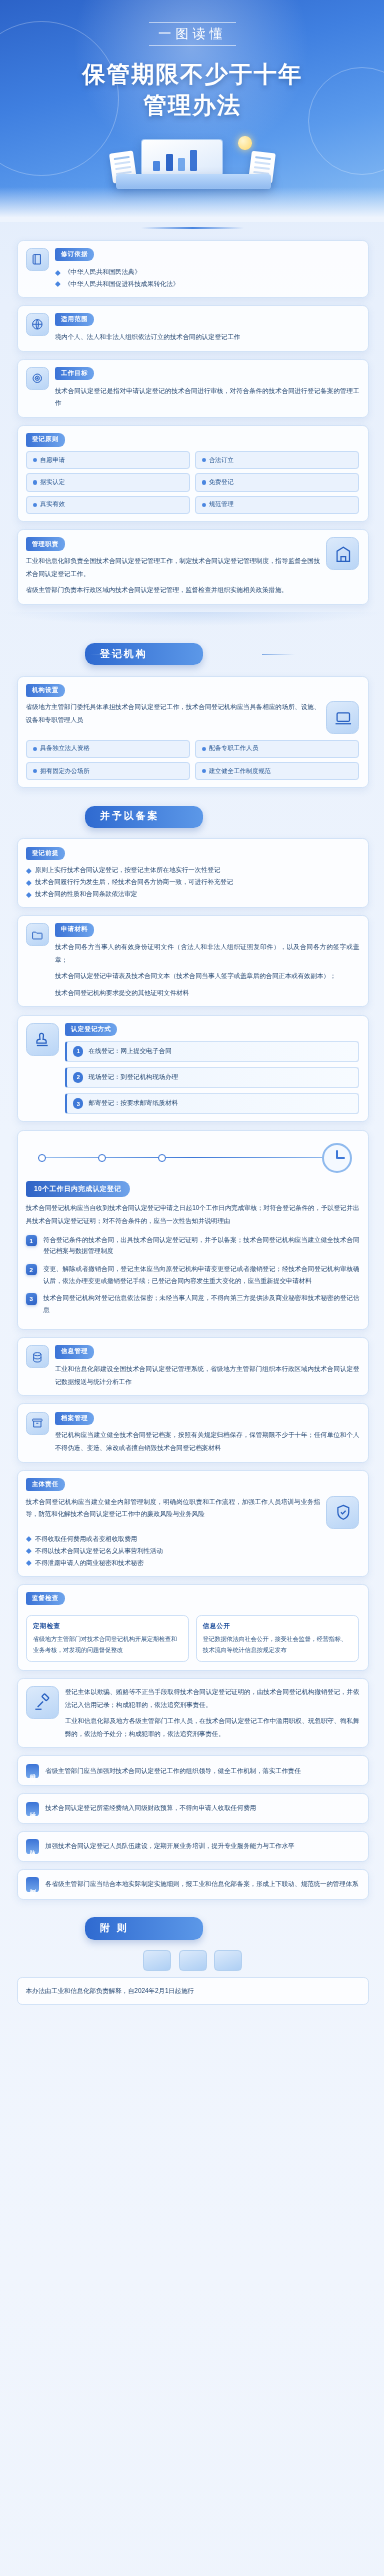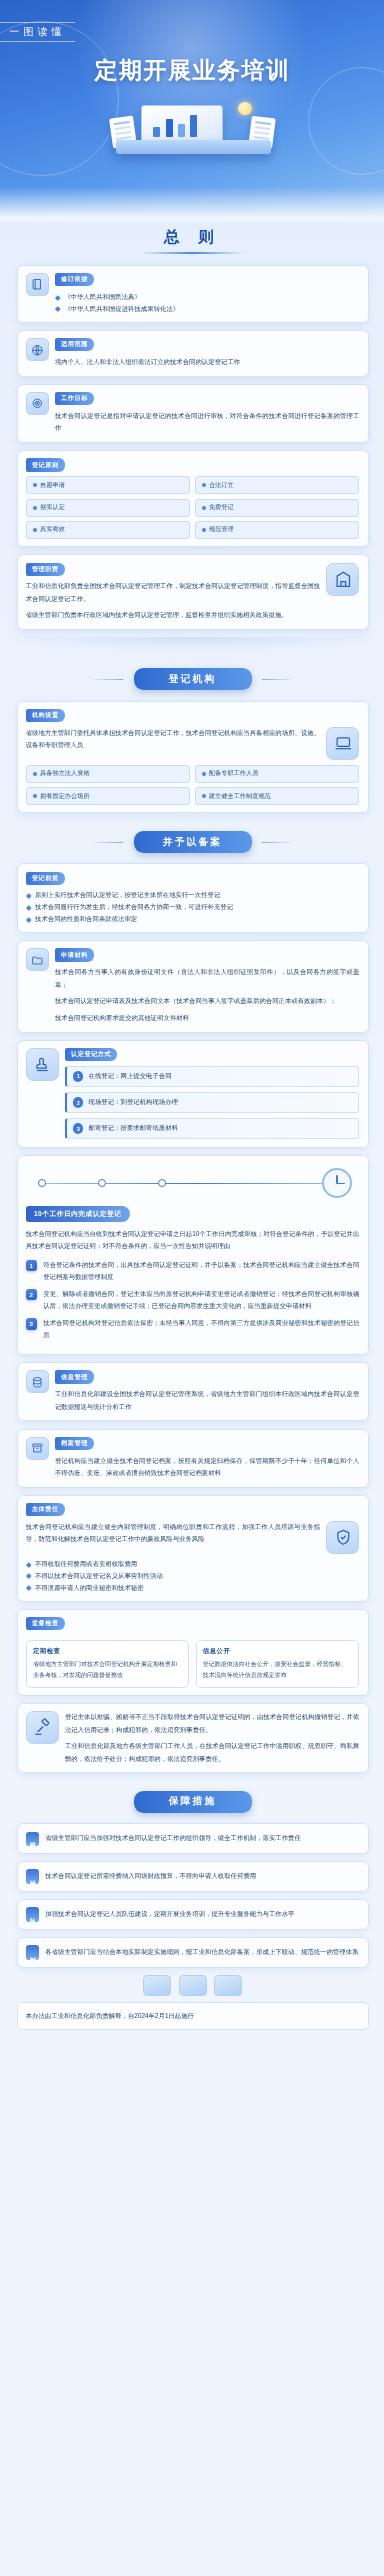--- a/index.html
+++ b/index.html
@@ -38,24 +38,24 @@
   }
   .hero-ring {
     position: absolute;
     border: 0.5px solid rgba(255,255,255,.25);
     border-radius: 50%;
   }
   .hero-ring.r1 { width: 155px; height: 155px; top: 20.6px; left: -36px; }
   .hero-ring.r2 { width: 108px; height: 108px; top: 67px; right: -31px; }
   .hero-kicker {
     position: relative;
-    text-align: left;
+    text-align: center;
     margin-top: 21.6px;
     color: #ffffff;
-    font-size: 10px;
+    font-size: 13px;
     letter-spacing: 4.1px;
   }
   .hero-kicker span {
     display: inline-block;
     padding: 2.1px 9.3px;
     border-top: 0.5px solid rgba(255,255,255,.55);
     border-bottom: 0.5px solid rgba(255,255,255,.55);
   }
   .hero-title {
     position: relative;
@@ -114,21 +114,21 @@
     width: 13.4px; height: 13.4px; border-radius: 50%;
     background: radial-gradient(circle at 35% 35%, #fff6cf, #ffd76a);
     box-shadow: 0 0 7.2px rgba(255,226,140,.85);
   }
 
   
   .sec-head {
     position: relative;
     margin: 17.5px auto 10.3px;
     width: 216px;
-    text-align: center;
+    text-align: left;
   }
   .sec-head .pill {
     display: inline-block;
     min-width: 118px;
     padding: 4.6px 15.5px;
     background: linear-gradient(90deg, #2f6ad0, #5c98e8);
     color: #fff;
     font-size: 9.8px;
     font-weight: bold;
     letter-spacing: 2.1px;
@@ -352,21 +352,22 @@
 <div class="page">
 
   <div class="hero">
     <div class="hero-glow"></div>
     <div class="hero-ring r1"></div>
     <div class="hero-ring r2"></div>
     <div class="hero-kicker">
       <span>一图读懂</span>
     </div>
     <div class="hero-title">
-      <span>定期开展业务培训</span>
+      <span>保管期限不少于十年</span>
+      <span class="l2">管理办法</span>
     </div>
     <div class="hero-art">
       <div class="art-doc d1">
           <i></i>
           <i></i>
           <i></i>
           <i></i>
         </div>
       <div class="art-doc d2">
           <i></i>
@@ -379,21 +380,20 @@
         <span class="bar b1"></span>
           <span class="bar b2"></span>
           <span class="bar b3"></span>
           <span class="bar b4"></span>
       </div>
       <div class="art-desk"></div>
     </div>
   </div>
 
   <div class="zhu-ze">
-    <div class="t">总  则</div>
     <div class="u"></div>
   </div>
 
   <div class="wrap">
 
     <div class="card">
       <div class="row">
         <div class="icon">
           <svg viewBox="0 0 24 24" fill="none" stroke="currentColor" stroke-width="1.8">
             <path d="M4 5a2 2 0 0 1 2-2h12v18H6a2 2 0 0 1-2-2z"></path>
@@ -692,25 +692,20 @@
           </svg>
         </div>
         <div style="flex:1">
           <p class="para">登记主体以欺骗、贿赂等不正当手段取得技术合同认定登记证明的，由技术合同登记机构撤销登记，并依法记入信用记录；构成犯罪的，依法追究刑事责任。</p>
           <p class="para">工业和信息化部及地方各级主管部门工作人员，在技术合同认定登记工作中滥用职权、玩忽职守、徇私舞弊的，依法给予处分；构成犯罪的，依法追究刑事责任。</p>
         </div>
       </div>
     </div>
   </div>
 
-  <div class="sec-head">
-    <span class="deco left"></span>
-    <span class="pill">保障措施</span>
-    <span class="deco right"></span>
-  </div>
 
   <div class="wrap">
     <div class="card">
       <div class="row center">
         <div class="side-label">组织保障</div>
         <p class="para" style="flex:1">省级主管部门应当加强对技术合同认定登记工作的组织领导，健全工作机制，落实工作责任</p>
       </div>
     </div>
     <div class="card">
       <div class="row center">
@@ -725,20 +720,25 @@
       </div>
     </div>
     <div class="card">
       <div class="row center">
         <div class="side-label">制度保障</div>
         <p class="para" style="flex:1">各省级主管部门应当结合本地实际制定实施细则，报工业和信息化部备案，形成上下联动、规范统一的管理体系</p>
       </div>
     </div>
   </div>
 
+  <div class="sec-head">
+    <span class="deco left"></span>
+    <span class="pill">附  则</span>
+    <span class="deco right"></span>
+  </div>
 
   <div class="art-strip">
     <span class="blk"></span>
     <span class="blk"></span>
     <span class="blk"></span>
   </div>
 
   <div class="footer-note">本办法由工业和信息化部负责解释，自2024年2月1日起施行</div>
 
 </div>

